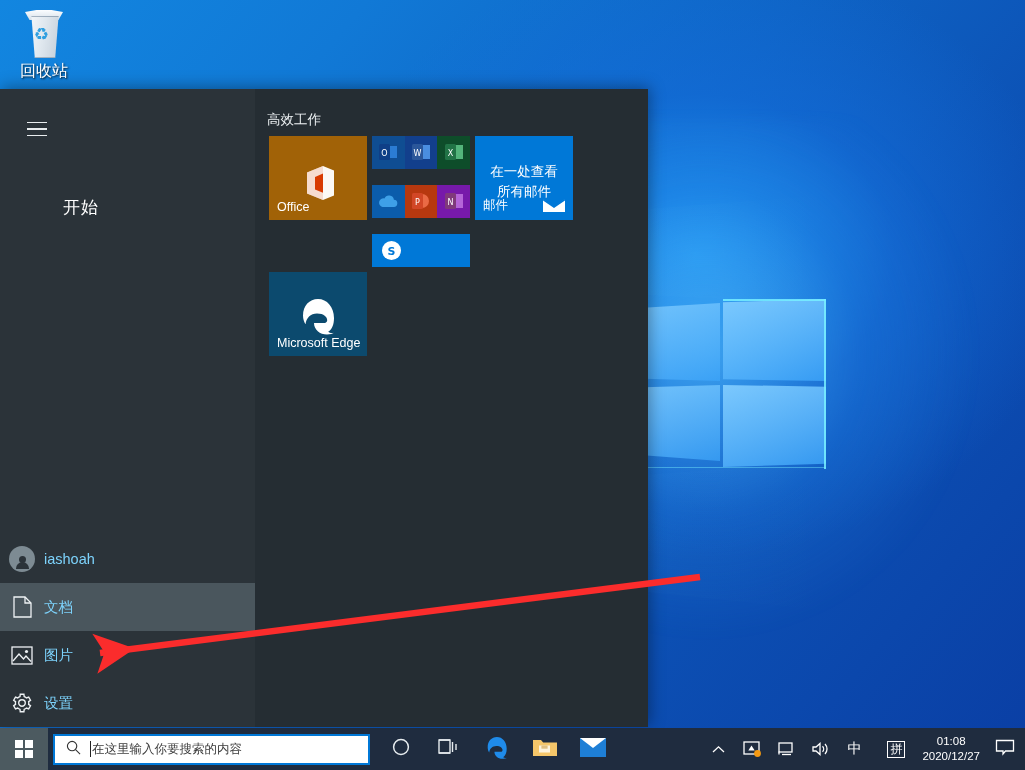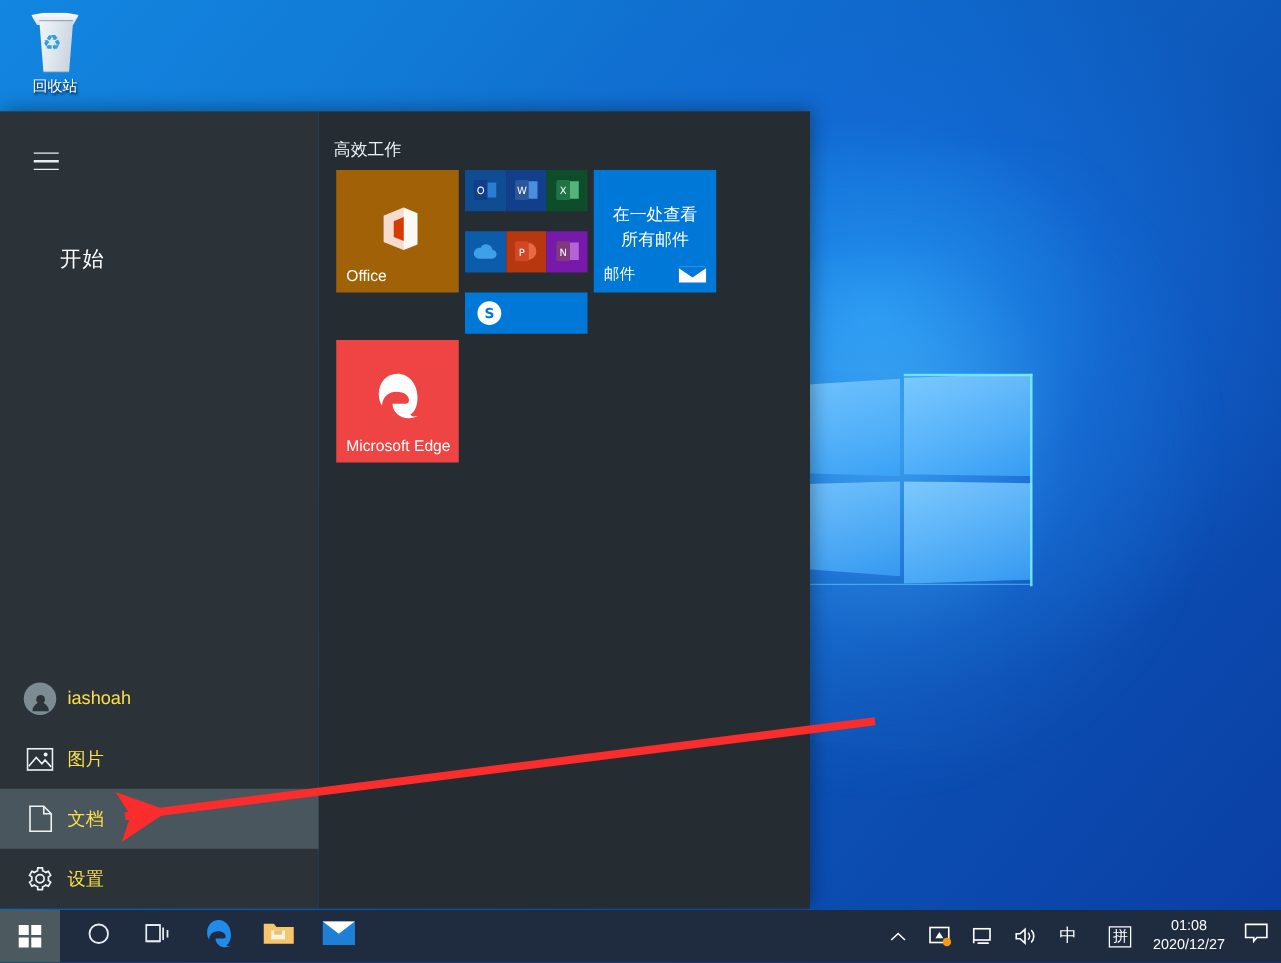--- a/index.html
+++ b/index.html
@@ -27,47 +27,47 @@
   #recycle{position:absolute;left:8px;top:6px;width:72px;text-align:center;cursor:default;}
   #recycle .bin{width:46px;height:48px;margin:4px auto 3px;position:relative;}
   #recycle .bin .body{position:absolute;left:7px;top:6px;width:32px;height:40px;
     background:linear-gradient(100deg,#f4f7fa 0%,#dfe7ee 45%,#c2cdd8 100%);
     clip-path:polygon(10% 0,90% 0,80% 100%,20% 100%);
     border:1px solid rgba(120,140,160,.6);}
   #recycle .bin .lid{position:absolute;left:4px;top:0px;width:38px;height:10px;
     background:linear-gradient(180deg,#fbfdff,#d6e0e9);
     clip-path:polygon(12% 100%,0 20%,30% 0,70% 0,100% 20%,88% 100%);}
   #recycle .bin .sym{position:absolute;left:13px;top:16px;color:#2f9fe0;font-size:17px;line-height:17px;}
-  #recycle .lbl{color:#fff;font-size:12px;text-shadow:1px 1px 2px rgba(0,0,0,.85);}
+  #recycle .lbl{color:#fff;font-size:16px;text-shadow:1px 1px 2px rgba(0,0,0,.85);}
   
   #startmenu{position:absolute;left:0;top:89px;width:648px;height:638px;display:flex;
     box-shadow:2px -2px 14px rgba(0,0,0,.35);}
   #rail{width:255px;background:#2b3339;position:relative;}
   #tiles{flex:1;background:#252d33;position:relative;}
   .hamburger{position:absolute;left:14px;top:20px;width:46px;height:40px;display:flex;
     flex-direction:column;justify-content:center;align-items:center;gap:5px;cursor:pointer;}
   .hamburger i{display:block;width:20px;height:1.5px;background:#e9edef;}
-  .start-word{position:absolute;left:48px;top:107px;color:#fff;font-size:17px;letter-spacing:1px;}
+  .start-word{position:absolute;left:63px;top:107px;color:#fff;font-size:17px;letter-spacing:1px;}
   .rail-bottom{position:absolute;left:0;bottom:0;width:100%;}
-  .rail-item{height:48px;display:flex;align-items:center;padding-left:10px;cursor:pointer;color:#fde047;}
+  .rail-item{height:48px;display:flex;align-items:center;cursor:pointer;color:#7dd3fc;}
   .rail-item.sel{background:#4a565d;}
   .rail-ico{width:44px;height:48px;display:flex;align-items:center;justify-content:center;flex:0 0 44px;}
   .rail-lbl{font-size:14.5px;}
   .avatar{width:26px;height:26px;border-radius:50%;background:#7d8b93;display:flex;
     align-items:center;justify-content:center;}
   .avatar .head{width:7px;height:7px;border-radius:50%;background:#2b3339;margin-bottom:-1px;}
   .avatar .body{width:13px;height:7px;border-radius:7px 7px 0 0;background:#2b3339;position:absolute;margin-top:12px;}
   .grp-title{position:absolute;left:12px;top:22px;color:#eef2f4;font-size:13.5px;}
   #tilegrid{position:absolute;left:14px;top:47px;}
   .trow{display:flex;gap:5px;margin-bottom:5px;}
   .tile{position:relative;cursor:pointer;overflow:hidden;}
   .tile .tname{position:absolute;left:8px;bottom:6px;color:#fff;font-size:12.5px;}
-  .t-med{width:98px;height:98px;}
+  .t-med{width:98px;height:84px;}
   .t-office{background:#a16207;}
-  .t-blue{background:#ef4444;}
+  .t-blue{background:#0c4a6e;}
   .t-mail{background:#0078d7;}
   .mail-head{position:absolute;left:9px;right:9px;top:26px;color:#fff;font-size:13.5px;
     line-height:20px;text-align:center;}
   .mail-env{position:absolute;right:8px;bottom:7px;width:22px;height:15px;}
   .mini-wrap{width:98px;height:98px;display:flex;flex-wrap:wrap;}
   .mini{width:32.66px;height:32.66px;display:flex;align-items:center;justify-content:center;}
   .skypebar{width:98px;height:32.66px;background:#0078d7;display:flex;align-items:center;padding-left:9px;box-sizing:border-box;}
   
   #arrow{position:absolute;left:0;top:0;width:1025px;height:770px;pointer-events:none;}
   
@@ -136,39 +136,39 @@
       <div class="rail-item">
         <span class="rail-ico">
           <span class="avatar">
               <span class="head"></span>
               <span class="body"></span>
             </span>
         </span>
         <span class="rail-lbl">iashoah</span>
       </div>
 
+      <div class="rail-item sel">
+        <span class="rail-ico">
+          <svg width="19" height="22" viewBox="0 0 19 22">
+              <path d="M1 1h11l6 6v14H1z" fill="none" stroke="#eef2f4" stroke-width="1.3"></path>
+              <path d="M12 1v6h6" fill="none" stroke="#eef2f4" stroke-width="1.3"></path>
+            </svg>
+        </span>
+        <span class="rail-lbl">文档</span>
+      </div>
+
       <div class="rail-item">
         <span class="rail-ico">
           <svg width="22" height="19" viewBox="0 0 22 19">
               <rect x="1" y="1" width="20" height="17" fill="none" stroke="#eef2f4" stroke-width="1.3"></rect>
               <path d="M2 15l6-7 4.5 5L15 10l5 5.5" fill="none" stroke="#eef2f4" stroke-width="1.3"></path>
               <circle cx="15.5" cy="5.5" r="1.6" fill="#eef2f4"></circle>
             </svg>
         </span>
         <span class="rail-lbl">图片</span>
-      </div>
-
-      <div class="rail-item sel">
-        <span class="rail-ico">
-          <svg width="19" height="22" viewBox="0 0 19 22">
-              <path d="M1 1h11l6 6v14H1z" fill="none" stroke="#eef2f4" stroke-width="1.3"></path>
-              <path d="M12 1v6h6" fill="none" stroke="#eef2f4" stroke-width="1.3"></path>
-            </svg>
-        </span>
-        <span class="rail-lbl">文档</span>
       </div>
 
       <div class="rail-item">
         <span class="rail-ico">
           <svg width="22" height="22" viewBox="0 0 24 24">
               <path fill="none" stroke="#eef2f4" stroke-width="1.5" d="M12 8.4a3.6 3.6 0 100 7.2 3.6 3.6 0 000-7.2zM19.4 12c0-.5-.05-1-.14-1.46l2.04-1.53-2-3.46-2.4.93a7.6 7.6 0 00-2.53-1.46L14.1 2.5h-4l-.27 2.52A7.6 7.6 0 007.3 6.48l-2.4-.93-2 3.46 2.04 1.53a7.9 7.9 0 000 2.92L2.9 15l2 3.46 2.4-.93a7.6 7.6 0 002.53 1.46l.27 2.52h4l.27-2.52a7.6 7.6 0 002.53-1.46l2.4.93 2-3.46-2.04-1.53c.09-.47.14-.96.14-1.47z"></path>
             </svg>
         </span>
         <span class="rail-lbl">设置</span>
       </div>
@@ -284,20 +284,30 @@
 <div id="taskbar">
   <div id="startbtn">
     <span class="winlogo">
         <i></i>
         <i></i>
         <i></i>
         <i></i>
       </span>
   </div>
 
+  <div id="searchbox">
+    <span class="mag">
+      <svg width="15" height="15" viewBox="0 0 16 16">
+          <circle cx="6.5" cy="6.5" r="5" fill="none" stroke="#333" stroke-width="1.2"></circle>
+          <path d="M10.2 10.2L15 15" stroke="#333" stroke-width="1.2"></path>
+        </svg>
+    </span>
+    <span class="caret"></span>
+    <span class="ph">在这里输入你要搜索的内容</span>
+  </div>
 
   <div class="tbtn" style="margin-left:7px;">
     <span>
       <svg width="18" height="18" viewBox="0 0 18 18">
           <circle cx="9" cy="9" r="7.4" fill="none" stroke="#e6ecef" stroke-width="1.5"></circle>
         </svg>
     </span>
   </div>
   <div class="tbtn">
     <span>

